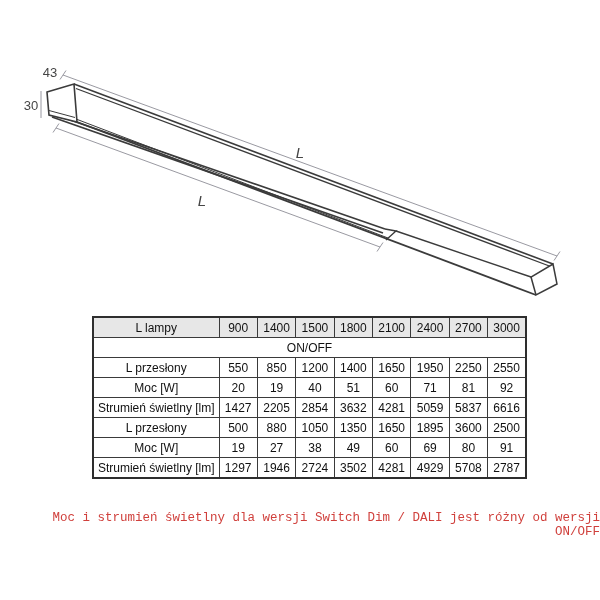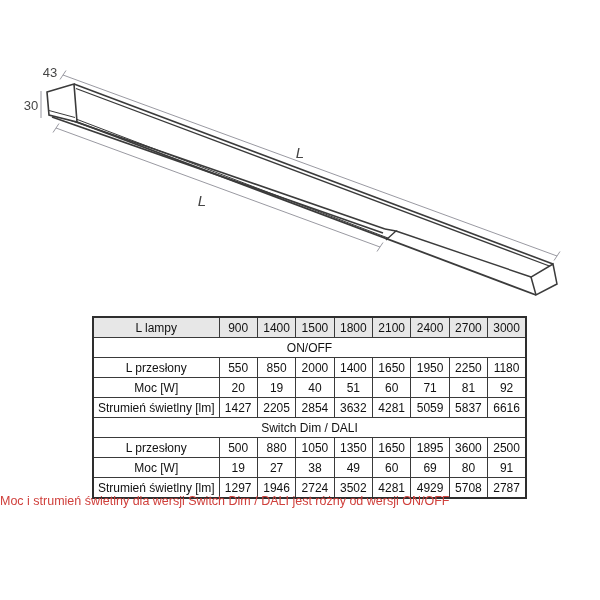--- a/index.html
+++ b/index.html
@@ -22,22 +22,22 @@
     border:1px solid #3a3a3a;
     height:19px;padding:0 1px;
     text-align:center;vertical-align:middle;
     font-weight:normal;white-space:nowrap;overflow:hidden;
   }
   .spec-table thead th{background:#e7e7e7;}
   .section-row td{background:#ffffff;}
   .label-col{width:126px;}
 
   .footnote{
-    position:absolute;left:0;top:494px;width:600px;
-    text-align:left;font-size:12.5px;color:#d0403c;
+    position:absolute;left:0;top:511px;width:600px;
+    text-align:right;font-size:12.5px;color:#d0403c;font-family:Liberation Mono, monospace;
   }
 </style>
 </head>
 <body>
 
 <svg class="drawing" viewBox="0 0 600 312" xmlns="http://www.w3.org/2000/svg">
 
   <g stroke="#8d8d96" stroke-width="0.9" fill="none">
     <path d="M63,75 L557,256"></path>
     <path d="M66,70.5 L60,79.5"></path>
@@ -94,26 +94,26 @@
     </tr>
   </thead>
   <tbody>
     <tr class="section-row">
       <td colspan="9">ON/OFF</td>
     </tr>
     <tr>
       <td>L przesłony</td>
       <td>550</td>
       <td>850</td>
-      <td>2000</td>
+      <td>1200</td>
       <td>1400</td>
       <td>1650</td>
       <td>1950</td>
       <td>2250</td>
-      <td>1180</td>
+      <td>2550</td>
     </tr>
     <tr>
       <td>Moc [W]</td>
       <td>20</td>
       <td>19</td>
       <td>40</td>
       <td>51</td>
       <td>60</td>
       <td>71</td>
       <td>81</td>
@@ -122,23 +122,20 @@
     <tr>
       <td>Strumień świetlny [lm]</td>
       <td>1427</td>
       <td>2205</td>
       <td>2854</td>
       <td>3632</td>
       <td>4281</td>
       <td>5059</td>
       <td>5837</td>
       <td>6616</td>
-    </tr>
-    <tr class="section-row">
-      <td colspan="9">Switch Dim / DALI</td>
     </tr>
     <tr>
       <td>L przesłony</td>
       <td>500</td>
       <td>880</td>
       <td>1050</td>
       <td>1350</td>
       <td>1650</td>
       <td>1895</td>
       <td>3600</td>

